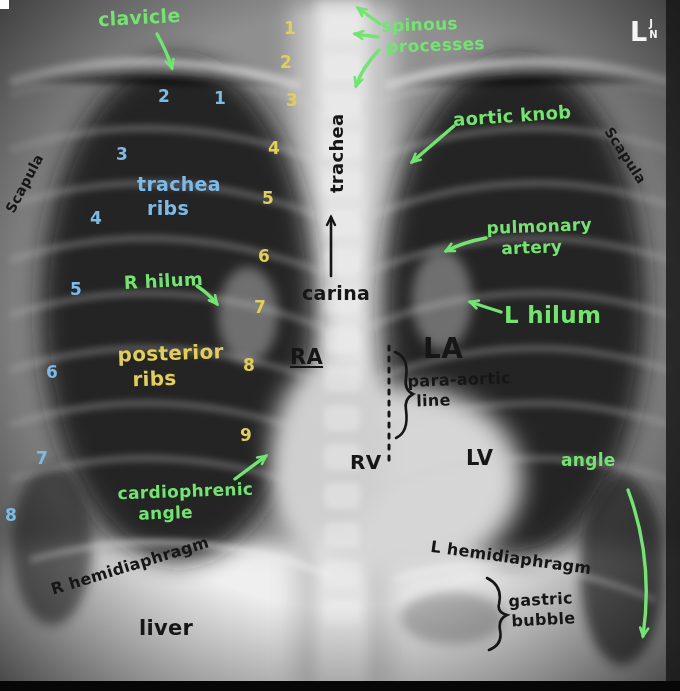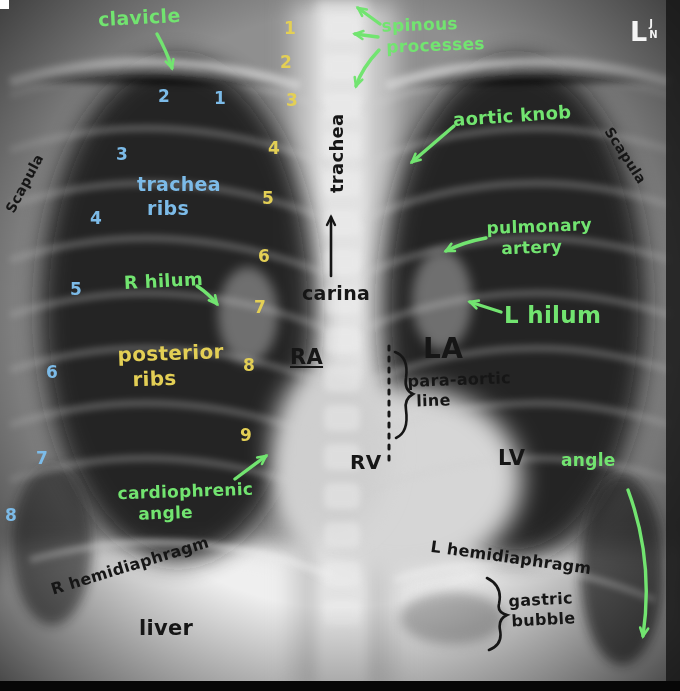--- a/index.html
+++ b/index.html
@@ -188,21 +188,21 @@
     <div style="margin-left:8px">line</div>
   </div>
 
   <div class="lbl c-yellow" style="left:118px;top:341px;font-size:20px;transform:rotate(-2deg);">
     <div>posterior</div>
     <div style="margin-left:14px">ribs</div>
   </div>
 
   <div class="lbl c-ink" style="left:342px;top:450px;font-size:20px;margin-left:8px;">RV</div>
 
-  <div class="lbl c-ink" style="left:466px;top:445px;font-size:21px;margin-left:32px;">LV</div>
+  <div class="lbl c-ink" style="left:466px;top:445px;font-size:21px;">LV</div>
 
   <div class="lbl c-green" style="left:541px;top:450px;font-size:17px;">
     <div style="margin-left:20px">angle</div>
   </div>
 
   <div class="lbl c-green" style="left:118px;top:481px;font-size:17px;transform:rotate(-2deg);">
     <div>cardiophrenic</div>
     <div style="margin-left:20px">angle</div>
   </div>
 

